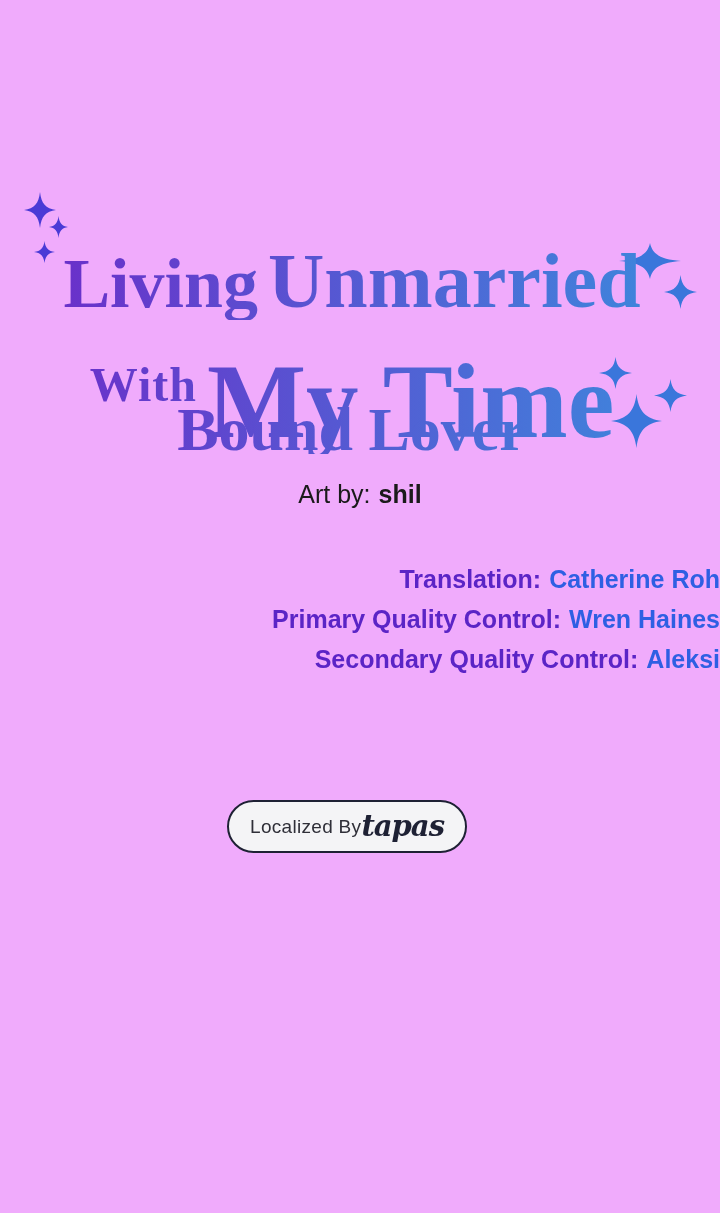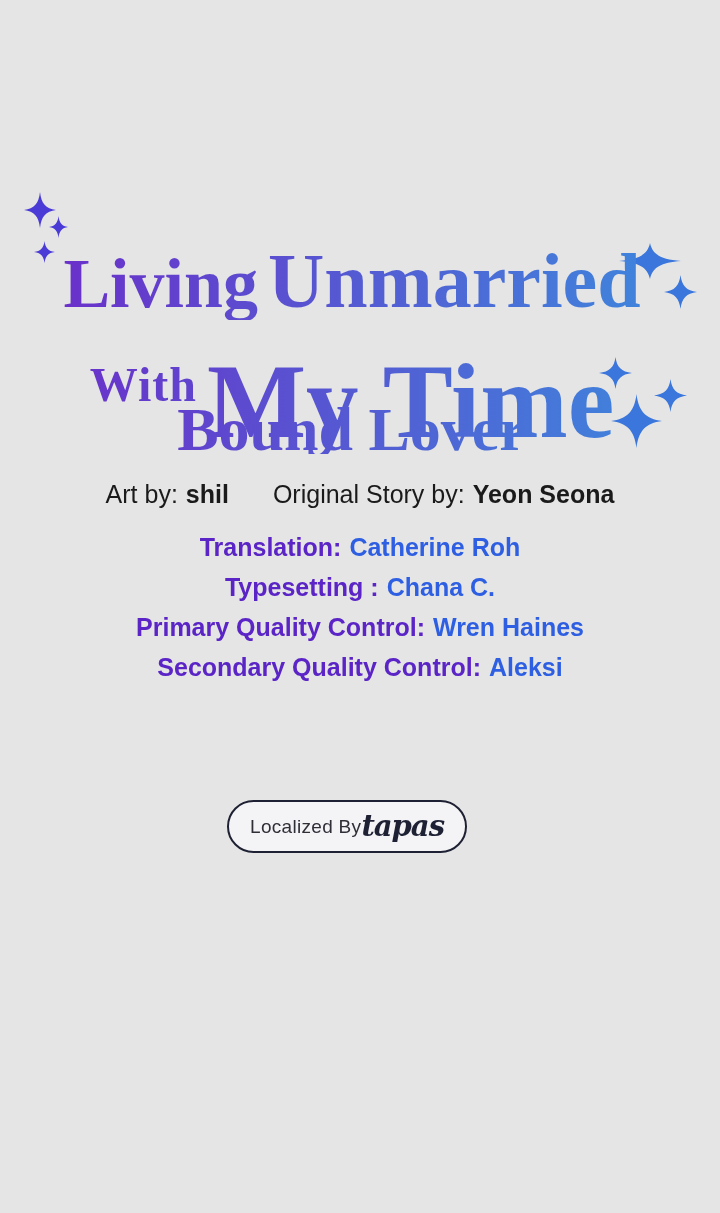--- a/index.html
+++ b/index.html
@@ -11,21 +11,21 @@
     --loc-label:#5B24C6;
     --loc-name:#2E5FE3;
     --badge-border:#1E2134;
     --badge-bg:#f4f4f6;
     --badge-prefix:#2f2f38;
   }
   html,body{margin:0;padding:0;background:#ffffff;}
   .page{
     position:relative;
     width:720px;height:1213px;
-    background:#e5e5e5;
+    background:#f0abfc;
     overflow:hidden;
     font-family:"Liberation Sans",sans-serif;
   }
 
   
   .title-line{
     position:absolute;left:0;width:704px;
     text-align:center;line-height:1;white-space:nowrap;
     font-family:"Liberation Serif",serif;font-weight:700;
     background:linear-gradient(90deg,var(--title-grad-start) 6%,var(--title-grad-end) 94%);
@@ -57,22 +57,22 @@
     position:absolute;top:482px;left:0;width:720px;
     display:flex;justify-content:center;align-items:baseline;gap:44px;
     font-size:25px;line-height:1;color:var(--author-text);
     white-space:nowrap;
   }
   .author-credits .label{font-weight:400;margin-right:8px;}
   .author-credits .name{font-weight:700;}
 
   
   .loc-credits{
-    position:absolute;top:527px;left:0;width:720px;
-    text-align:center;font-size:25px;font-weight:700;
+    position:absolute;top:559px;left:0;width:720px;
+    text-align:right;font-size:25px;font-weight:700;
   }
   .loc-line{height:40px;line-height:40px;white-space:nowrap;}
   .loc-line .label{color:var(--loc-label);margin-right:8px;}
   .loc-line .name{color:var(--loc-name);}
 
   
   .badge{
     position:absolute;left:227px;top:800px;
     width:240px;height:53px;box-sizing:border-box;
     border:2.5px solid var(--badge-border);
@@ -127,26 +127,24 @@
   <svg class="sparkle sp-right s8">
       <use href="#sparkle"></use>
     </svg>
 
   <h1 class="title-line t1"><span class="small">Living</span><span class="gap-sm"></span><span class="large">Unmarried</span></h1>
   <h1 class="title-line t2"><span class="small">With</span><span class="gap-sm"></span><span class="large">My Time</span></h1>
   <h1 class="title-line t3"><span class="large">Bound Lover</span></h1>
 
   <div class="author-credits">
     <span class="credit"><span class="label">Art by:</span><span class="name">shil</span></span>
-    <span class="credit"><span class="label">Original Story by:</span><span class="name">Yeon Seona</span></span>
   </div>
 
   <div class="loc-credits">
     <div class="loc-line"><span class="label">Translation:</span><span class="name">Catherine Roh</span></div>
-    <div class="loc-line"><span class="label">Typesetting :</span><span class="name">Chana C.</span></div>
     <div class="loc-line"><span class="label">Primary Quality Control:</span><span class="name">Wren Haines</span></div>
     <div class="loc-line"><span class="label">Secondary Quality Control:</span><span class="name">Aleksi</span></div>
   </div>
 
   <div class="badge">
     <span class="prefix">Localized By</span>
     <span class="logo">tapas</span>
   </div>
 
 </div>

